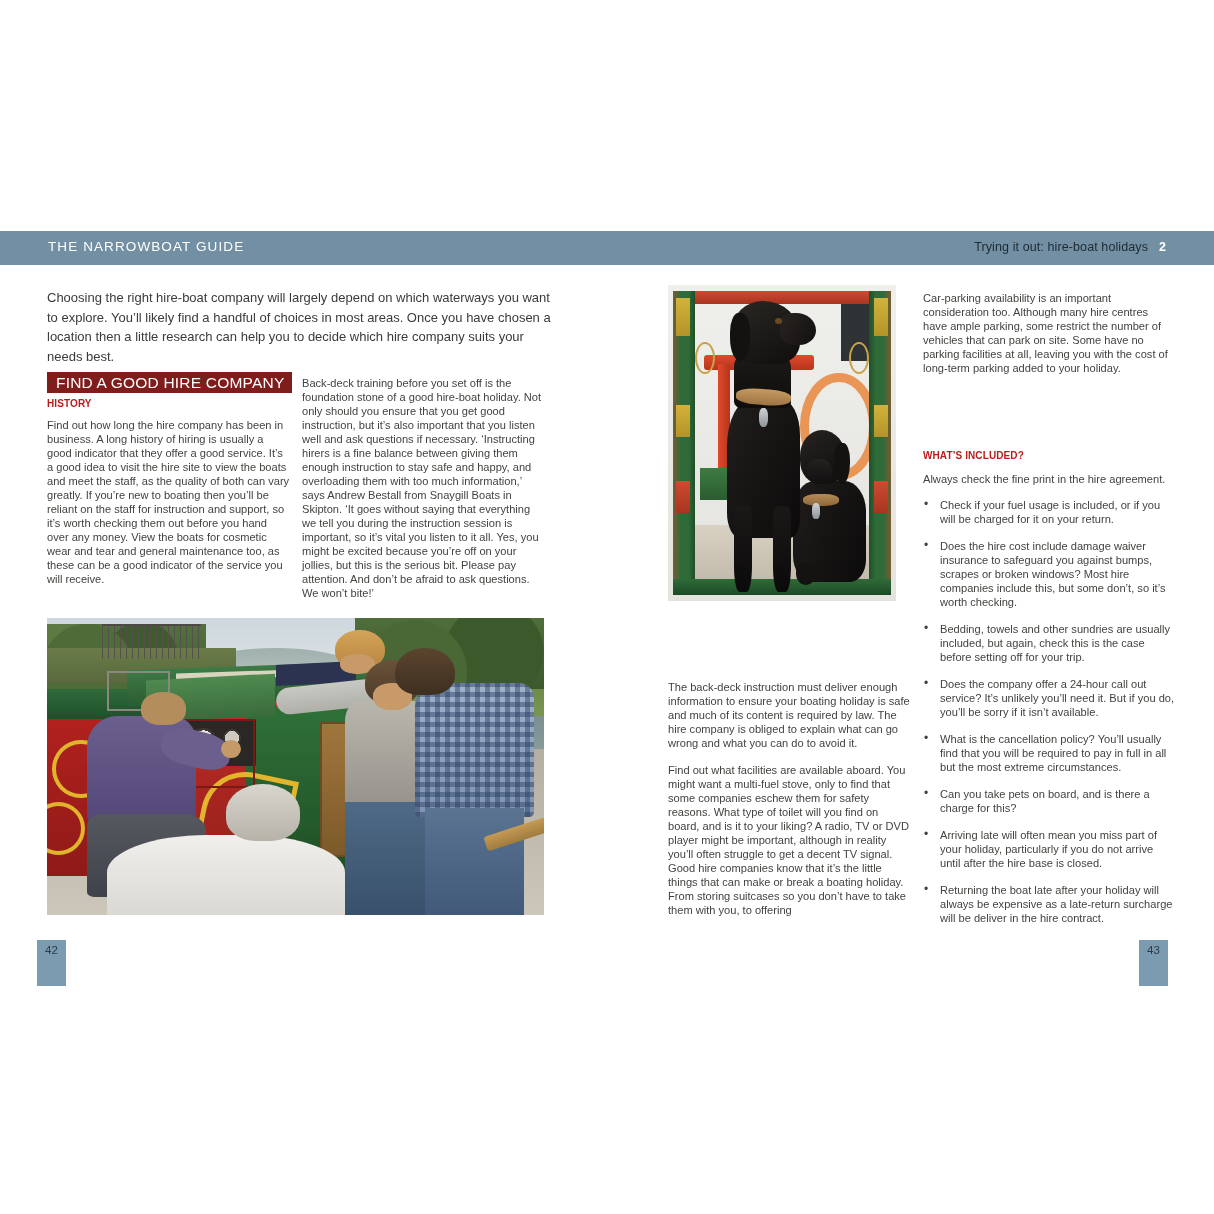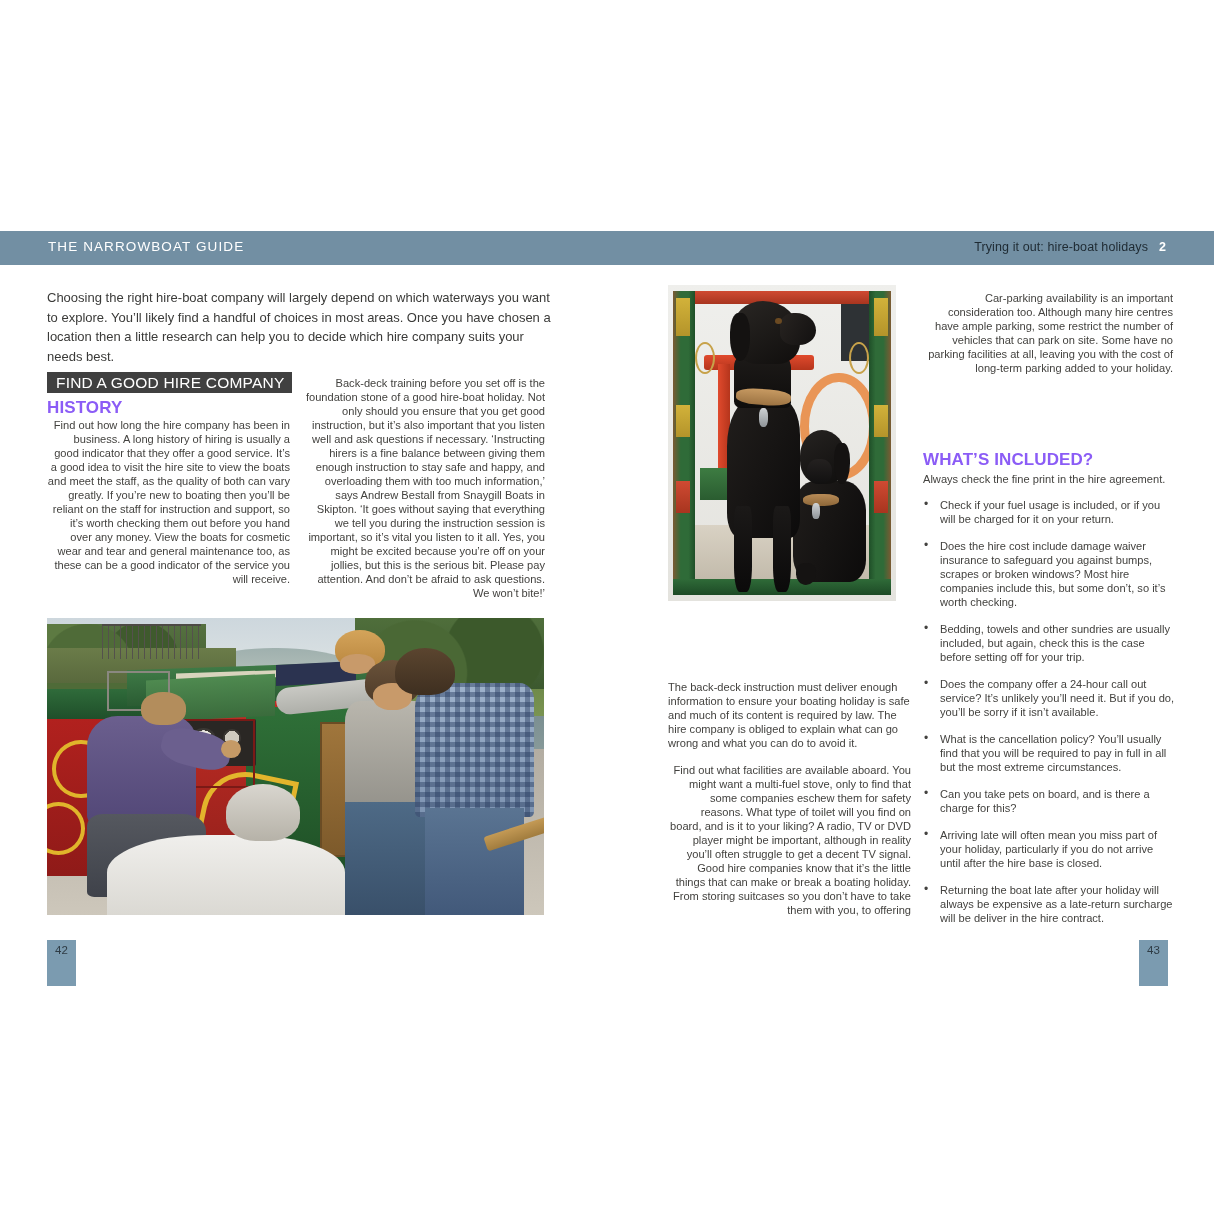--- a/index.html
+++ b/index.html
@@ -38,30 +38,30 @@
     text-align:left;
   }
   .intro{
     position:absolute;left:47px;top:288px;width:515px;
     font-size:13.0px;line-height:19.5px;color:#3a3a38;
   }
 
   
   .section-band{
     position:absolute;left:47px;top:372px;width:245px;height:21px;
-    background:#404040;
+    background:#7f1d1d;
   }
   .section-band span{
     position:absolute;left:9px;top:2px;
     font-size:15.5px;letter-spacing:.2px;color:#ffffff;
     white-space:nowrap;
   }
   .subhead{
-    position:absolute;font-weight:700;color:#8b5cf6;
-    font-size:17px;letter-spacing:.1px;
+    position:absolute;font-weight:700;color:#b91c1c;
+    font-size:10px;letter-spacing:.1px;
   }
   #history-head{left:47px;top:398px;}
 
   #col-l1{position:absolute;left:47px;top:418px;width:243px;}
   #col-l2{position:absolute;left:302px;top:376px;width:243px;}
 
   .photo{position:absolute;overflow:hidden;background:#cfcfcf;}
 
   
   #photo-left{left:47px;top:618px;width:497px;height:297px;}
@@ -81,27 +81,27 @@
     margin:0 0 13px 0;padding-left:17px;
     font-size:11.1px;line-height:14.0px;color:#43423f;
   }
   .bullets li:before{
     content:"\2022";position:absolute;left:1px;top:-1px;
     font-size:12px;color:#43423f;
   }
   ul.bullets{margin:0;padding:0;}
 
   .para{margin:0 0 13px 0;}
-  .para:last-child{margin-bottom:0;text-align:right;}
+  .para:last-child{margin-bottom:0;}
 
   
   .page-chip{
     position:absolute;width:29px;height:46px;background:#7b9bb0;
   }
-  #chip-left{left:47px;top:940px;}
+  #chip-left{left:37px;top:940px;}
   #chip-right{left:1139px;top:940px;}
   .page-chip span{
     position:absolute;top:4px;left:0;width:29px;text-align:center;
     font-size:11.5px;color:#2e3b44;font-weight:400;
   }
 
   
   .ph{position:absolute;left:0;top:0;width:100%;height:100%;}
 
   

